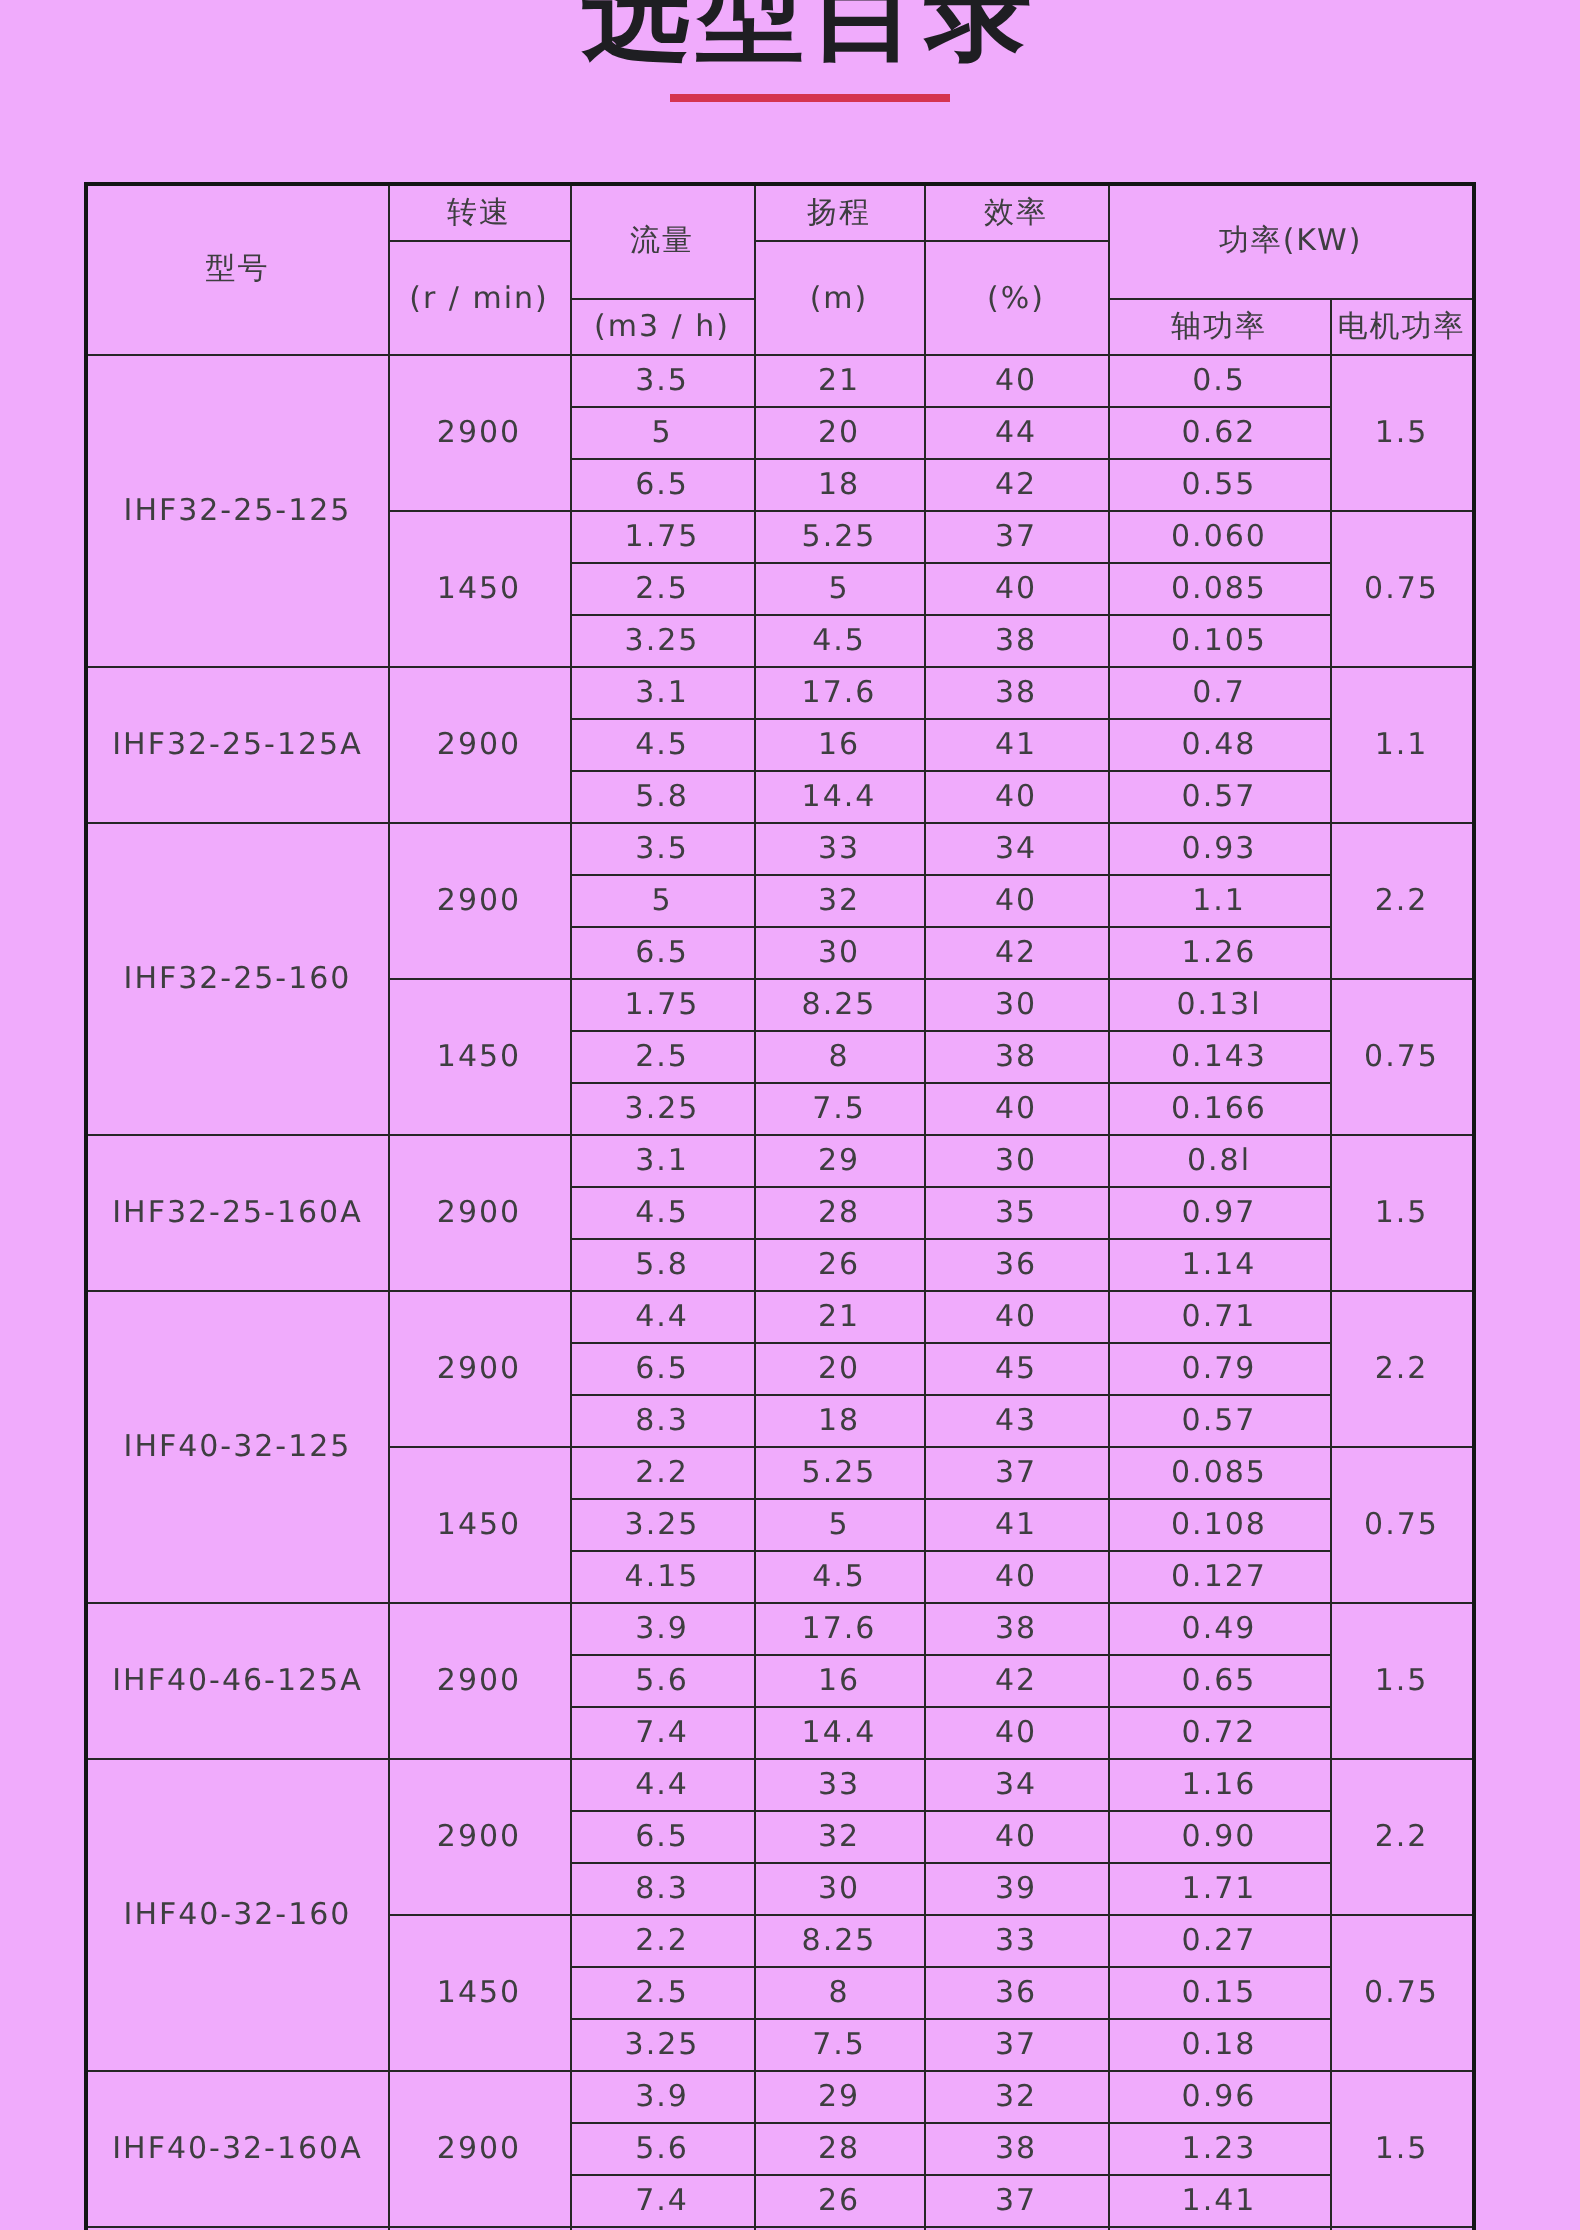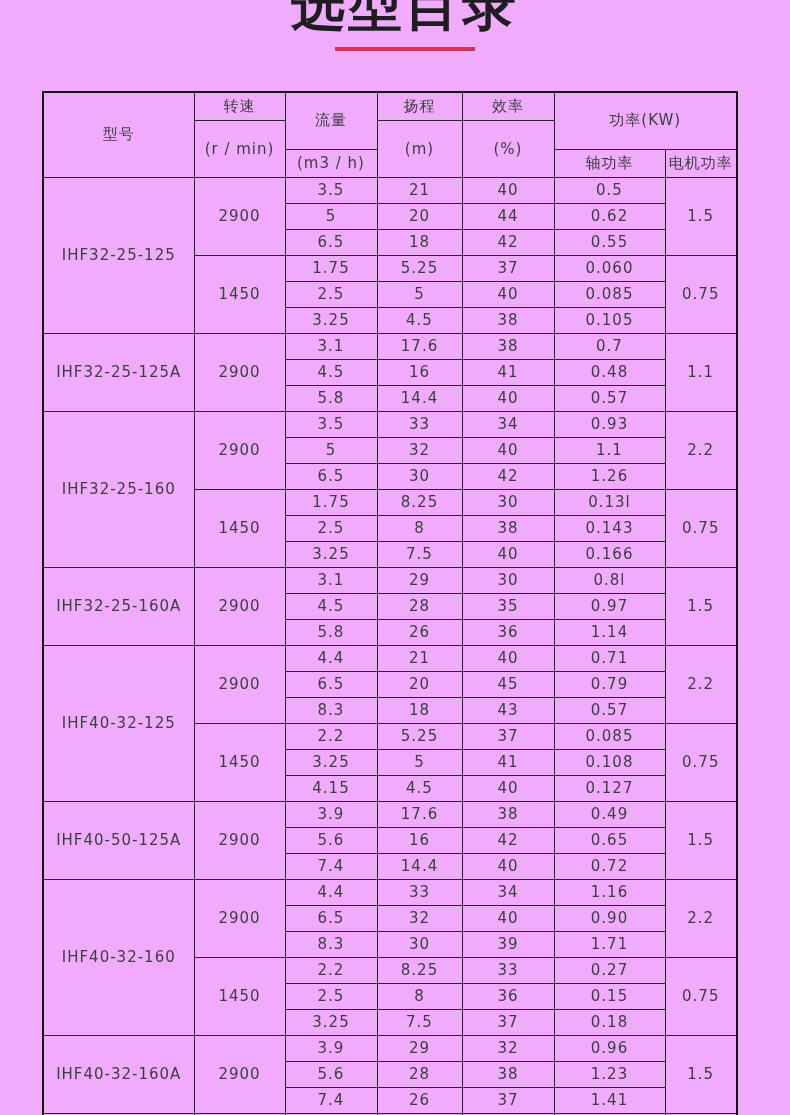--- a/index.html
+++ b/index.html
@@ -262,21 +262,21 @@
           <td>41</td>
           <td>0.108</td>
         </tr>
         <tr>
           <td>4.15</td>
           <td>4.5</td>
           <td>40</td>
           <td>0.127</td>
         </tr>
         <tr>
-          <td rowspan="3">IHF40-50-125A</td>
+          <td rowspan="3">IHF40-46-125A</td>
           <td rowspan="3">2900</td>
           <td>3.9</td>
           <td>17.6</td>
           <td>38</td>
           <td>0.49</td>
           <td rowspan="3">1.5</td>
         </tr>
         <tr>
           <td>5.6</td>
           <td>16</td>

